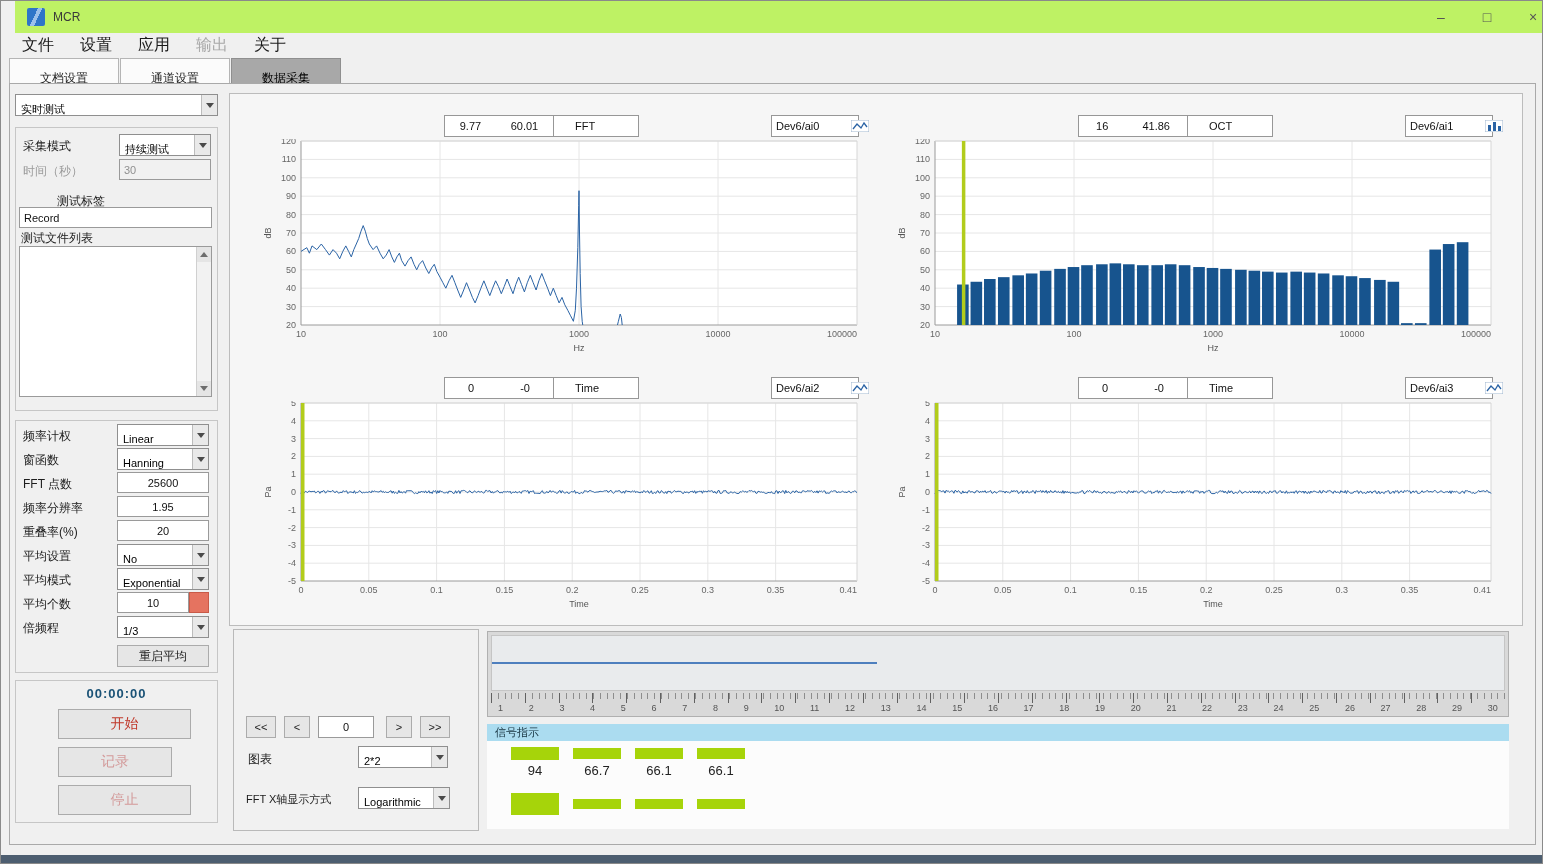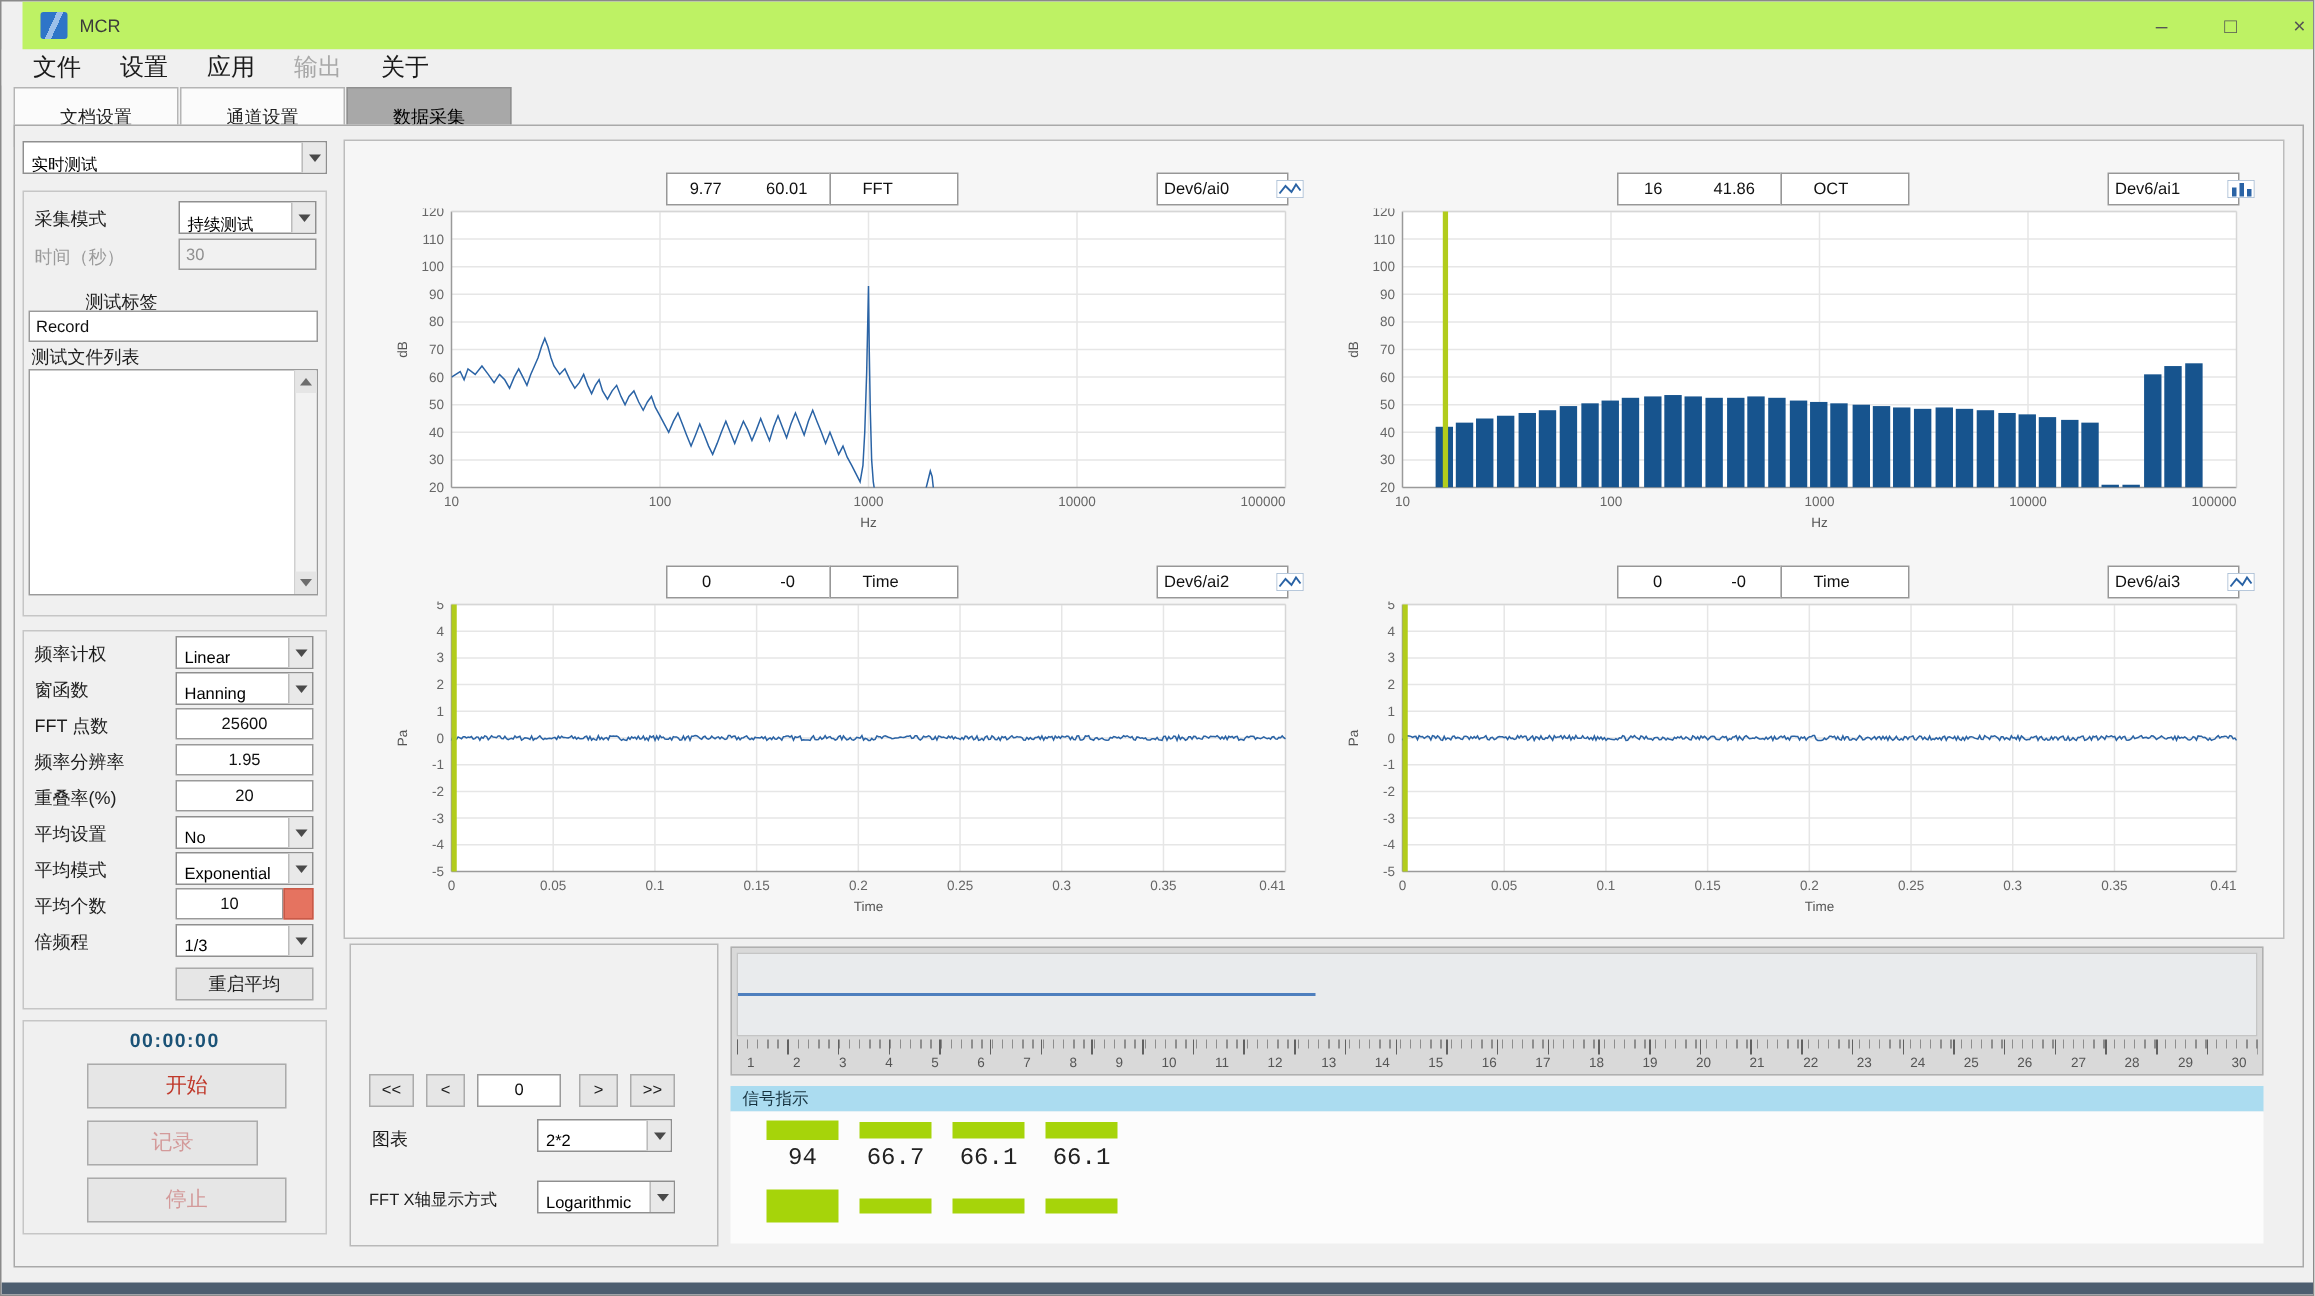--- a/index.html
+++ b/index.html
@@ -94,21 +94,21 @@
   #ruler-labels { position:absolute; left:10px; top:71px; width:1000px; display:flex;
                   justify-content:space-between; font-size:9px; color:#555; }
 
   
   #signal-header { position:absolute; left:486px; top:723px; width:1022px; height:17px;
                    background:#abdcf0; display:flex; align-items:center; padding-left:8px;
                    font-size:11px; color:#14303d; }
   #signal-body { position:absolute; left:486px; top:740px; width:1022px; height:88px; background:#fcfcfc; }
   .sig-col { position:absolute; top:0; width:48px; height:100%; }
   .sig-bar { position:absolute; left:0; width:100%; }
-  .sig-val { position:absolute; left:0; top:22px; width:100%; text-align:center; font-size:16px; color:#222;font-family:Liberation Mono, monospace; }
+  .sig-val { position:absolute; left:0; top:22px; width:100%; text-align:center; font-size:13px; color:#222; }
 
   #bottom-edge { position:absolute; left:0; bottom:0; width:100%; height:8px; background:#4d5e70; }
 </style>
 </head>
 <body>
 
 <div id="app">
 
   <div id="titlebar">
     <div id="app-icon"></div>

